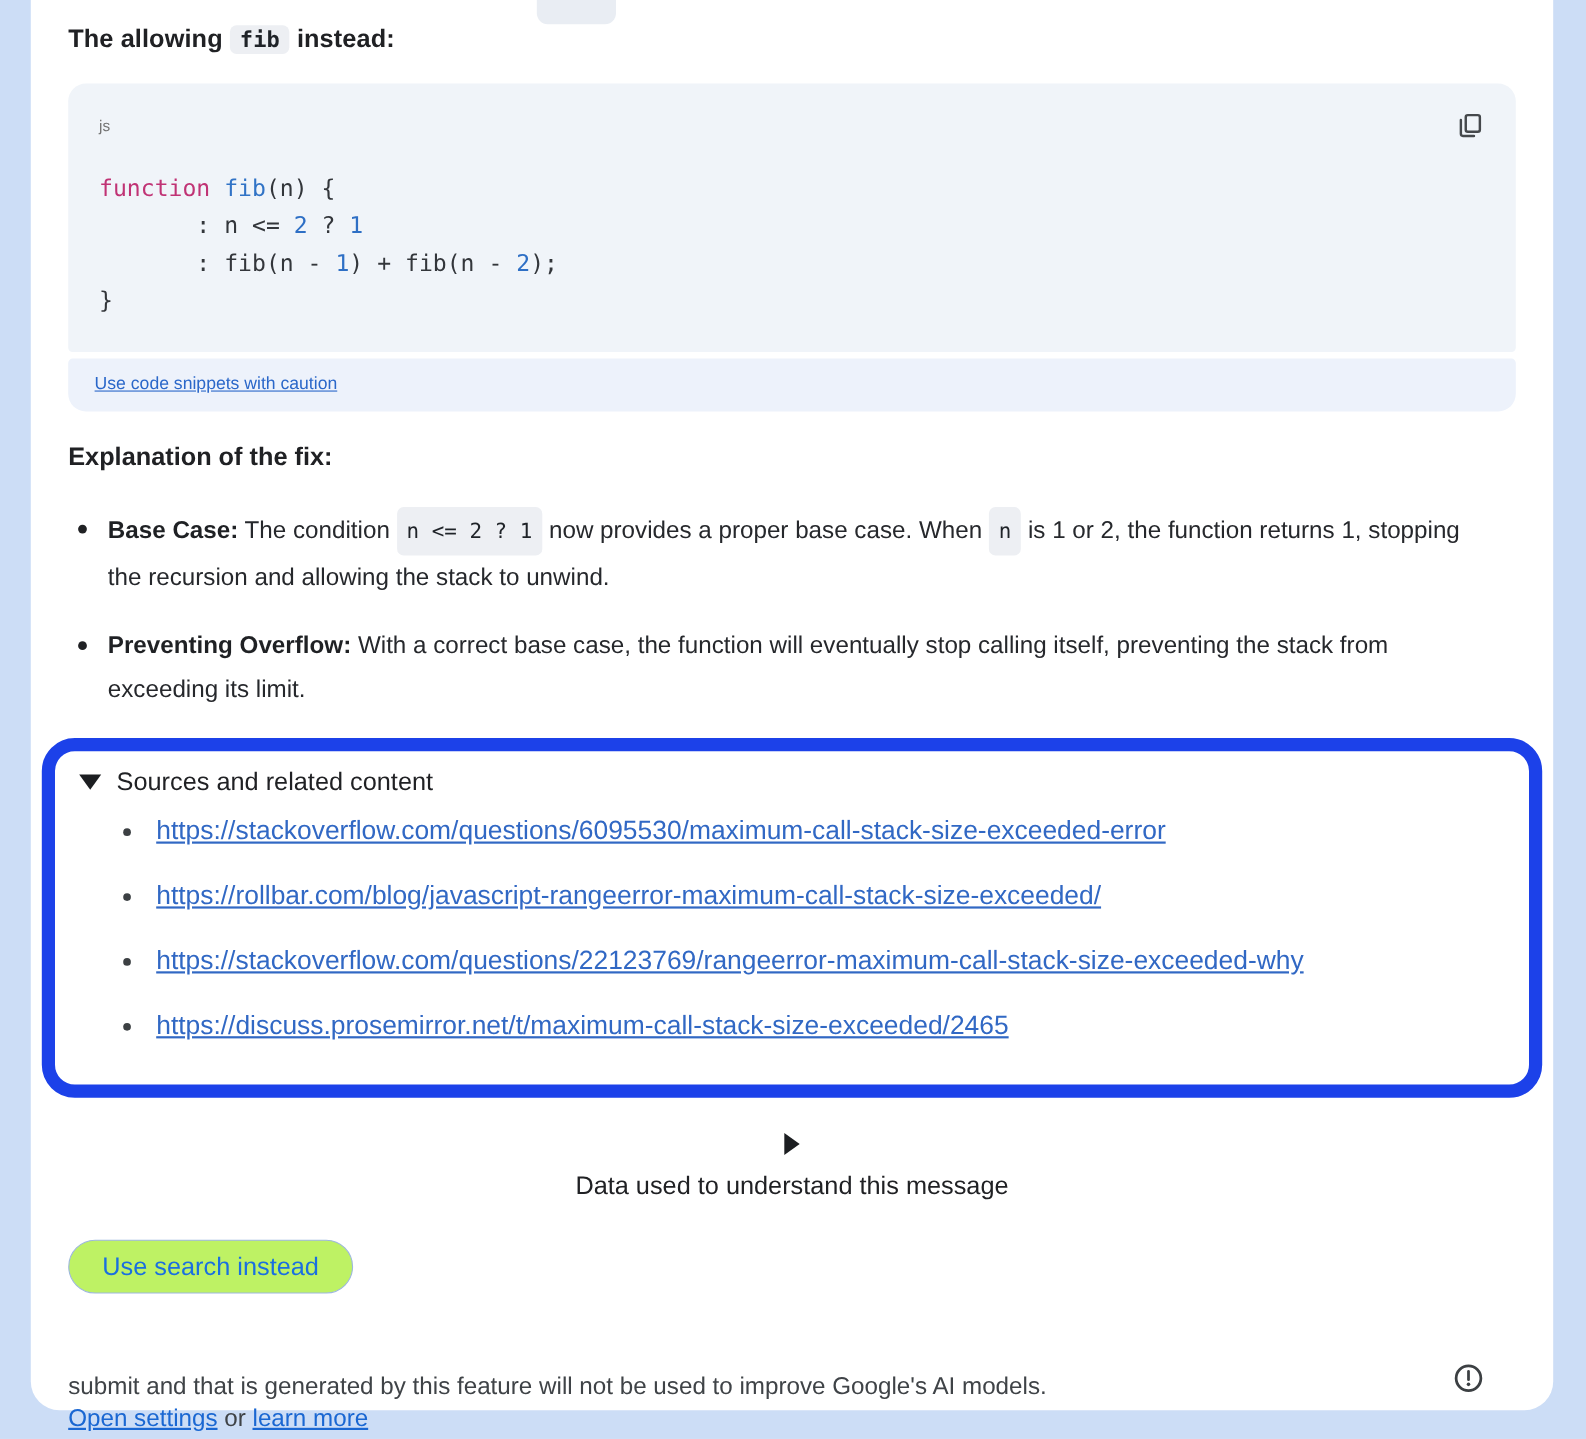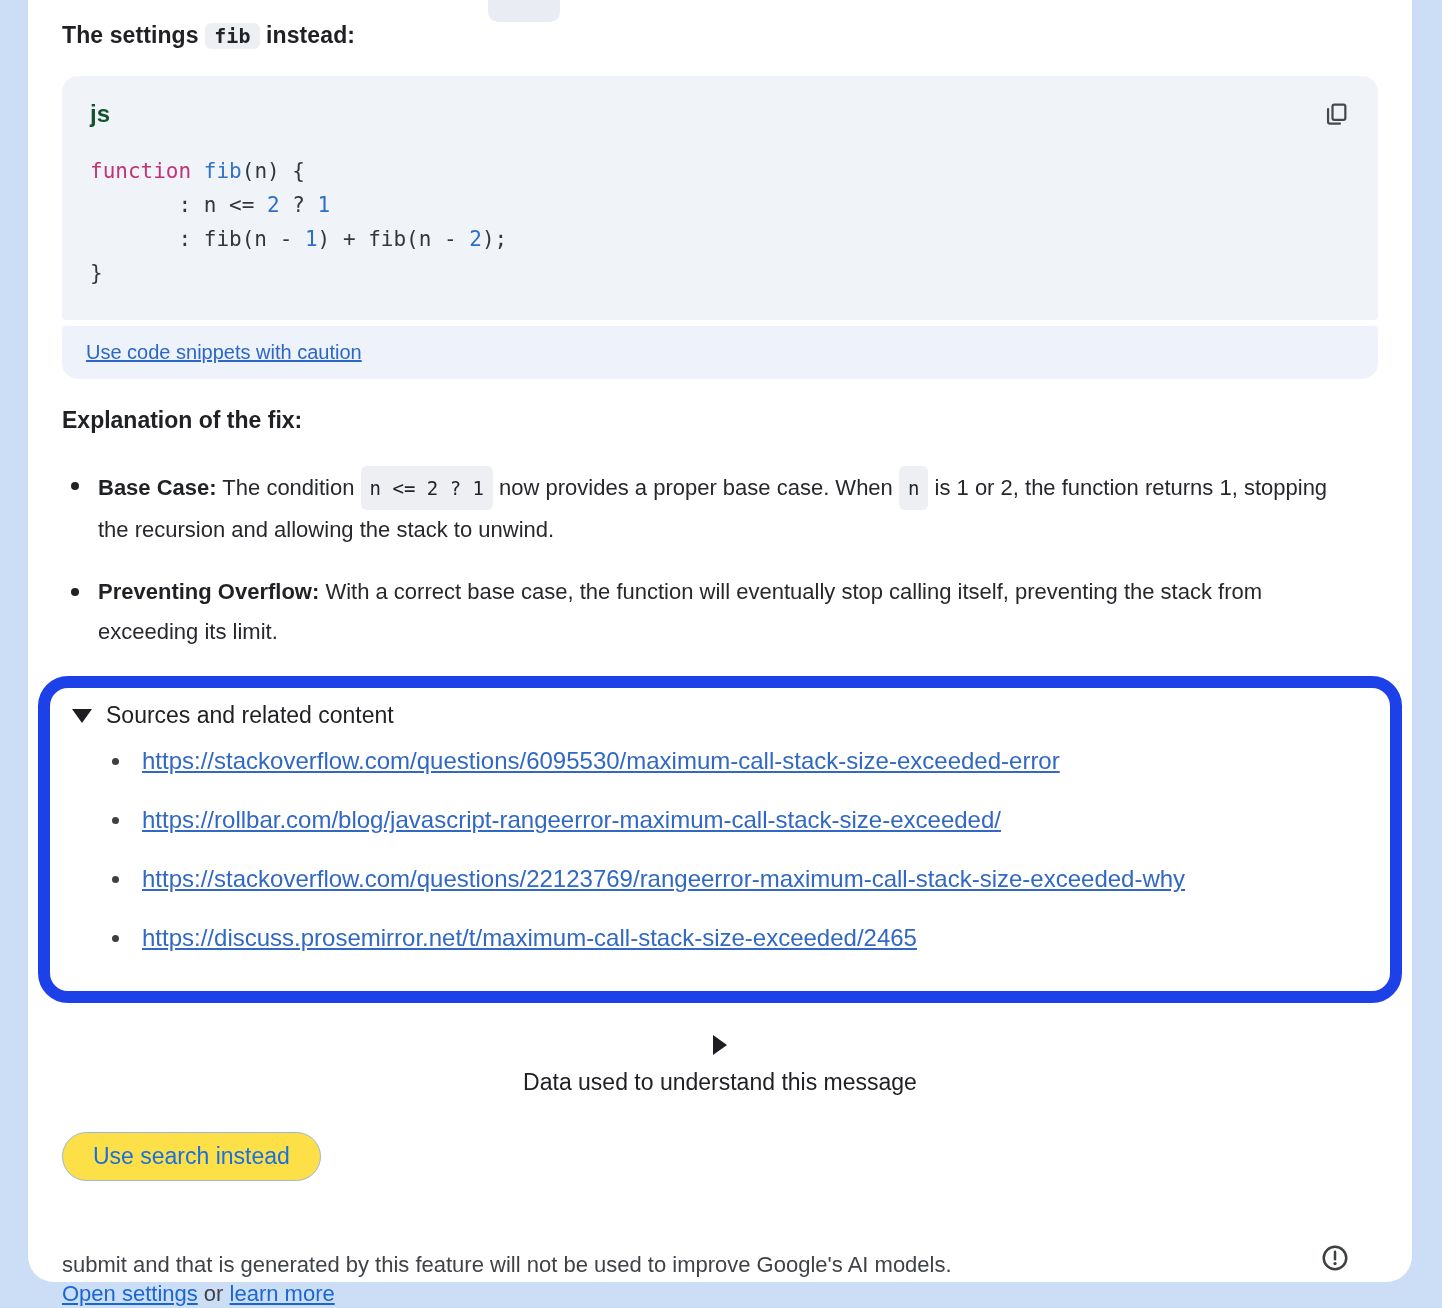--- a/index.html
+++ b/index.html
@@ -15,31 +15,31 @@
   .content{padding:46px 34px 0 34px;}
   .top-fragment{position:absolute;left:488px;top:0;width:72px;height:22px;background:#e9edf3;border-radius:0 0 10px 10px;}
 
   .intro{font-size:23px;font-weight:bold;color:var(--c-textdark);margin-top:2px;letter-spacing:.1px;}
   .chip{display:inline-block;background:var(--c-chipbg);border-radius:6px;padding:1px 9px;
         font-family:"DejaVu Sans Mono",monospace;font-size:20px;color:#1f2328;vertical-align:baseline;}
   .intro .chip{font-weight:bold;}
 
   .code-card{margin-top:27px;background:var(--c-codebg);border-radius:16px 16px 4px 4px;padding:22px 26px 30px 28px;}
   .code-header{display:flex;justify-content:space-between;align-items:center;}
-  .code-lang{font-size:24px;font-weight:bold;color:#14532d;}
+  .code-lang{font-size:14px;font-weight:normal;color:#737373;}
   .copy-btn{background:none;border:none;cursor:pointer;padding:2px;line-height:0;}
   .code-pre{margin-top:24px;font-family:"DejaVu Sans Mono",monospace;font-size:21px;line-height:34px;color:#33363b;}
   .code-line{white-space:pre;}
   .tok-kw{color:var(--c-kw);}
   .tok-fn{color:#3173c6;}
   .tok-num{color:var(--c-lit);}
   .tok-p{color:#33363b;}
 
   .caution-strip{margin-top:6px;background:var(--c-stripbg);border-radius:4px 4px 16px 16px;padding:15px 24px;}
-  .caution-link{font-size:20px;color:var(--c-link);text-decoration:underline;}
+  .caution-link{font-size:16px;color:var(--c-link);text-decoration:underline;}
 
   .expl-heading{margin-top:28px;font-size:23px;font-weight:bold;color:var(--c-textdark);}
 
   .expl-list{list-style:none;margin-top:32px;}
   .expl-list li{position:relative;padding-left:36px;font-size:22px;line-height:40px;color:#26282c;
                 margin-bottom:22px;max-width:1270px;}
   .expl-list li::before{content:"";position:absolute;left:9px;top:16px;width:8px;height:8px;border-radius:50%;background:#202124;}
   .expl-list b{color:#1f2124;}
   .expl-list .chip{font-size:19px;padding:2px 9px;}
 
@@ -50,37 +50,37 @@
   .tri-right{width:0;height:0;border-top:10px solid transparent;border-bottom:10px solid transparent;border-left:14px solid #1c1e21;}
   .toggle-label{font-size:23px;color:#202124;}
   .sources-list{list-style:none;margin-top:10px;}
   .sources-list li{position:relative;padding-left:70px;margin-bottom:12px;max-width:1280px;line-height:44px;}
   .sources-list li::before{content:"";position:absolute;left:40px;top:19px;width:7px;height:7px;border-radius:50%;background:#3c4043;}
   .source-link{font-size:24px;color:#3168c4;text-decoration:underline;overflow-wrap:normal;}
   .sources-list li{width:1210px;}
 
   .data-toggle{display:flex;align-items:center;gap:14px;margin-top:32px;cursor:pointer;flex-direction:column;}
 
-  .search-pill{margin-top:36px;display:inline-block;background:#fde047;border:1.5px solid #9db7dd;
+  .search-pill{margin-top:36px;display:inline-block;background:#bef264;border:1.5px solid #9db7dd;
                border-radius:26px;padding:10px 30px;font-size:23px;color:var(--c-pill);
                font-family:"Liberation Sans",sans-serif;cursor:pointer;}
 
   .disclaimer{margin-top:40px;display:flex;justify-content:space-between;align-items:flex-start;padding-right:28px;}
   .disclaimer-text{font-size:22px;line-height:29px;color:var(--c-textgray);}
   .disclaimer-link{color:#1a67d2;text-decoration:underline;}
   .info-btn{background:none;border:none;cursor:pointer;padding:0;margin-top:22px;line-height:0;}
 </style>
 </head>
 <body>
 
 <div class="canvas">
   <div class="card">
     <div class="content">
 
-      <p class="intro"><span>The settings </span><span class="chip">fib</span><span> instead:</span></p>
+      <p class="intro"><span>The allowing </span><span class="chip">fib</span><span> instead:</span></p>
 
       <div class="code-card">
         <div class="code-header">
           <span class="code-lang">js</span>
           <button class="copy-btn">
             <span>
               <svg width="28" height="28" viewBox="0 0 24 24" fill="none" stroke="#45484c" stroke-width="1.9" stroke-linejoin="round">
                 <rect x="9" y="4" width="11" height="13" rx="1.6"></rect>
                 <path d="M5.2 7.8 V18.6 a1.6 1.6 0 0 0 1.6 1.6 H15.4" stroke-linecap="round" fill="none"></path>
               </svg>

